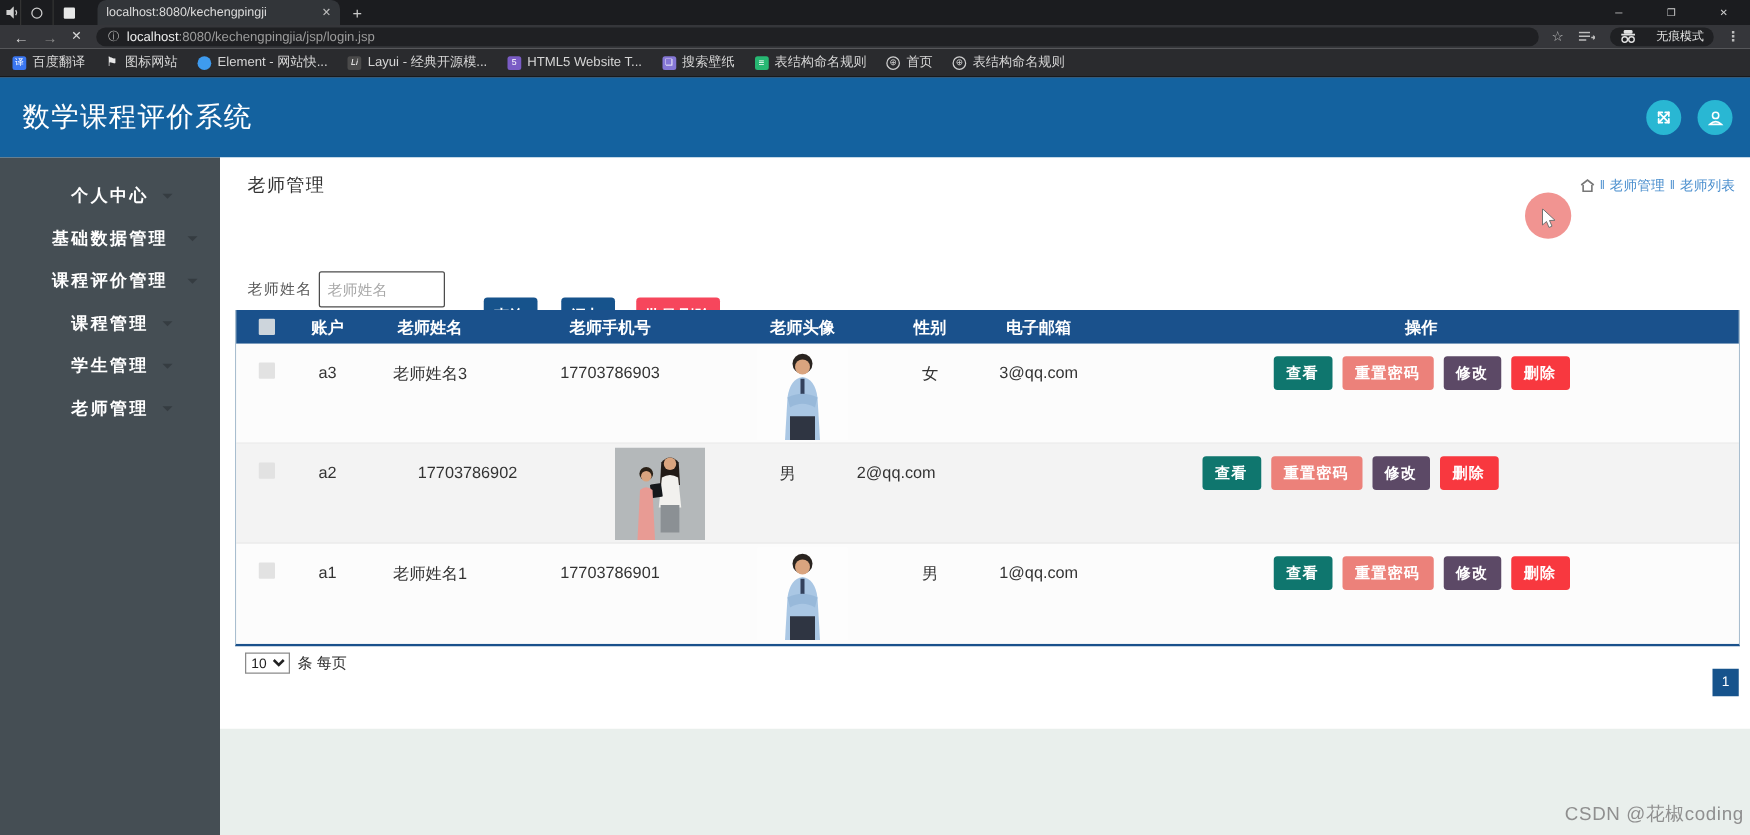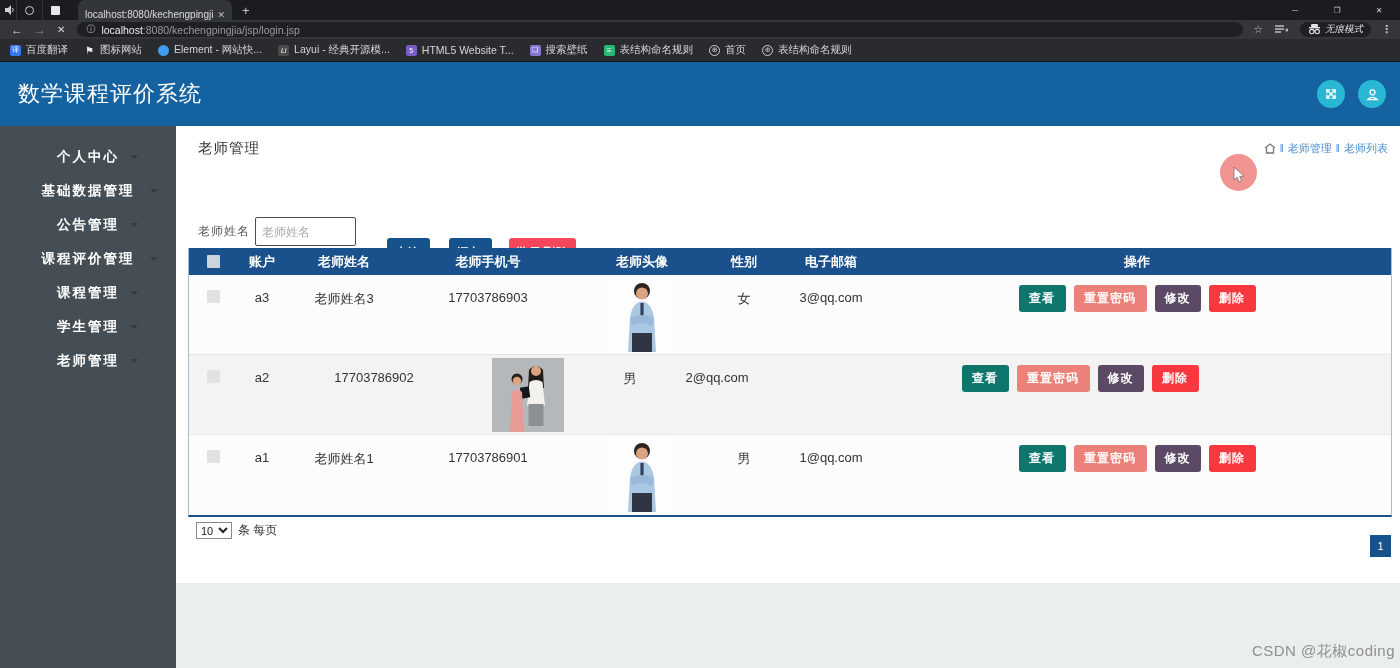--- a/index.html
+++ b/index.html
@@ -6,40 +6,40 @@
   html,body { width:1400px; height:668px; overflow:hidden; }
   body { font-family:"Liberation Sans","DejaVu Sans",sans-serif; }
   .screen { position:relative; width:1400px; height:668px; background:#fff; overflow:hidden; }
 
   
   .tabstrip { position:absolute; left:0; top:0; width:1400px; height:20px; background:#1b1c1f; display:flex; align-items:center; }
   .speaker { margin-left:5px; display:flex; align-items:center; }
   .pinned-tab { width:26px; height:20px; display:flex; align-items:center; justify-content:center; border-left:1px solid #333; }
   .pin-globe { width:9px; height:9px; border:1.5px solid #cfcfcf; border-radius:50%; }
   .pin-square { width:9px; height:9px; background:#e8e8e8; border-radius:1px; }
-  .active-tab { margin-left:10px; width:154px; height:20px; background:#323539; border-radius:7px 7px 0 0; display:flex; align-items:flex-end; padding:0 7px; }
+  .active-tab { margin-left:10px; width:194px; height:20px; background:#323539; border-radius:7px 7px 0 0; display:flex; align-items:center; padding:0 7px; }
   .active-tab .tab-title { flex:1; font-size:10px; color:#dcdcdc; white-space:nowrap; overflow:hidden; }
   .tab-close { font-size:9px; color:#bdbdbd; margin-left:4px; cursor:default; }
   .new-tab { margin-left:10px; color:#c9c9c9; font-size:13px; line-height:13px; }
   .win-controls { margin-left:auto; display:flex; height:20px; }
   .win-btn { width:42px; height:20px; display:flex; align-items:center; justify-content:center; color:#cfcfcf; font-size:8px; }
 
   .toolbar { position:absolute; left:0; top:20px; width:1400px; height:19px; background:#35363a; display:flex; align-items:center; }
   .nav-btn { color:#d8d8d8; font-size:12px; margin-left:11px; line-height:12px; }
   .nav-btn.fwd { color:#8b8b8b; }
   .nav-btn.stop { font-size:10px; }
   .urlbar { flex:1; height:15px; margin:0 10px 0 12px; background:#1f2023; border-radius:8px; display:flex; align-items:center; padding:0 9px; }
   .info-ico { font-size:9px; color:#b5b5b5; margin-right:6px; }
   .url-host { font-size:10.5px; color:#ececec; }
   .url-path { font-size:10.5px; color:#9b9b9b; }
   .tb-right { display:flex; align-items:center; margin-right:8px; }
   .star-ico { color:#bdbdbd; font-size:11px; margin-right:12px; }
   .readlist-ico { margin-right:12px; display:flex; }
   .incog-pill { height:15px; background:#1f2023; border-radius:8px; display:flex; align-items:center; padding:0 8px; margin-right:10px; }
-  .incog-pill .lbl { color:#e3e3e3; font-size:9.5px; margin-left:4px;font-style:italic; }
+  .incog-pill .lbl { color:#e3e3e3; font-size:9.5px; margin-left:16px; }
   .dots-ico { color:#bdbdbd; font-size:11px; font-weight:bold; }
 
   .bookmarks { position:absolute; left:0; top:39px; width:1400px; height:23px; background:#2a2b2e; display:flex; align-items:center; padding-left:10px; border-bottom:1px solid #151617; }
   .bk-item { display:flex; align-items:center; margin-right:16px; }
   .bk-ico { width:11px; height:11px; border-radius:2px; display:flex; align-items:center; justify-content:center; font-size:7px; color:#fff; margin-right:5px; flex:none; }
   .bk-label { font-size:10.5px; color:#d6d6d6; white-space:nowrap; }
   .bk-i0 { background:#3a76f0; }
   .bk-i1 { background:transparent; color:#e8e8e8; font-size:10px; }
   .bk-i2 { background:#3e9bef; border-radius:50%; }
   .bk-i3 { background:#4a4a4a; font-style:italic; }
@@ -238,24 +238,20 @@
   <div class="bodywrap">
     <div class="sidebar">
       <div class="side-item">
           <span>个人中心</span>
           <span class="side-caret"></span>
         </div>
       <div class="side-item wide">
           <span>基础数据管理</span>
           <span class="side-caret"></span>
         </div>
-      <div class="side-item">
-          <span>公告管理</span>
-          <span class="side-caret"></span>
-        </div>
       <div class="side-item wide">
           <span>课程评价管理</span>
           <span class="side-caret"></span>
         </div>
       <div class="side-item">
           <span>课程管理</span>
           <span class="side-caret"></span>
         </div>
       <div class="side-item">
           <span>学生管理</span>

